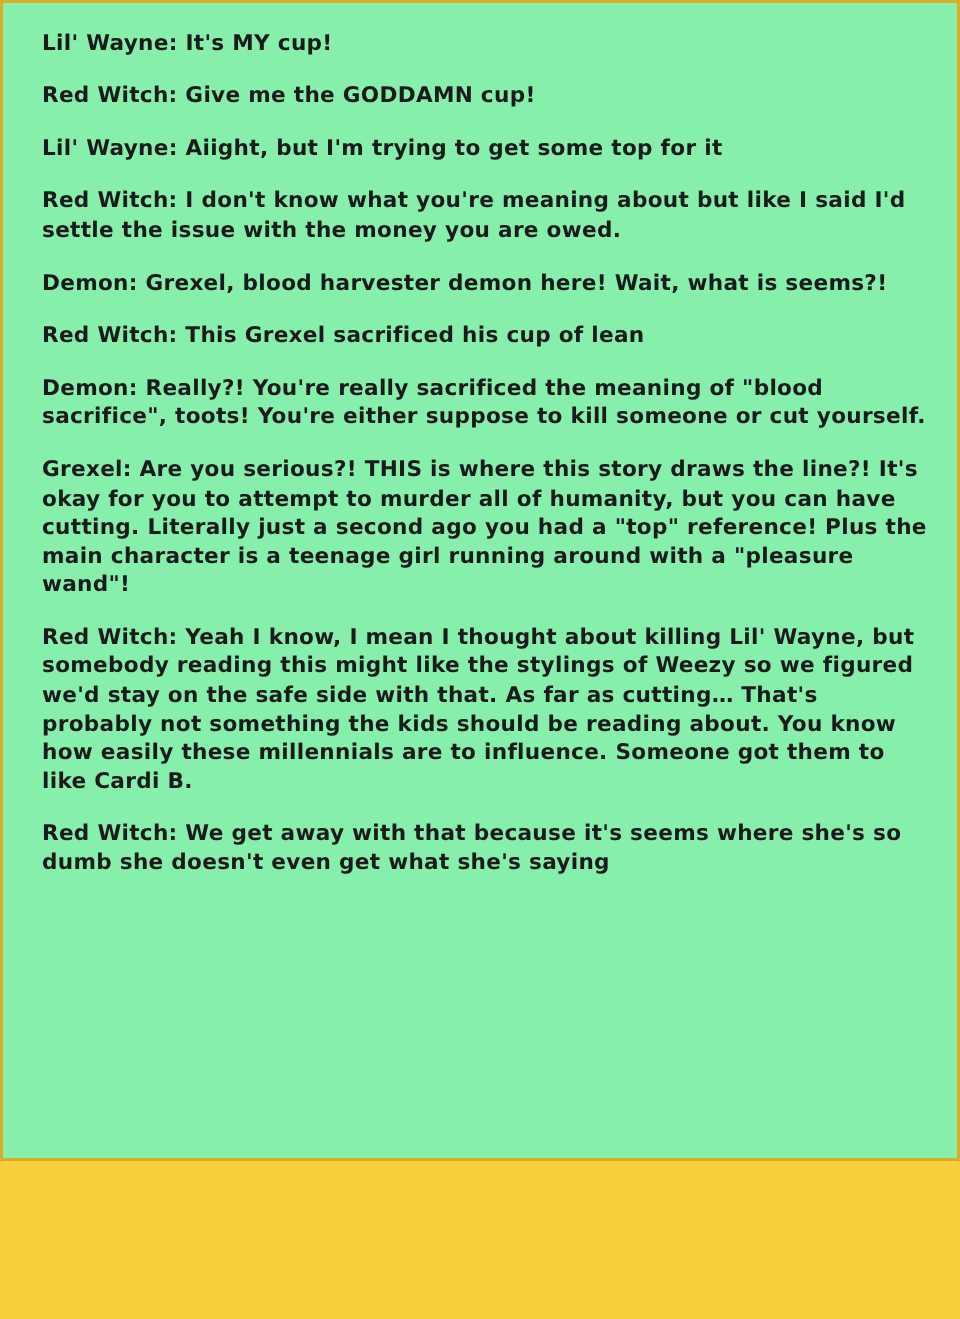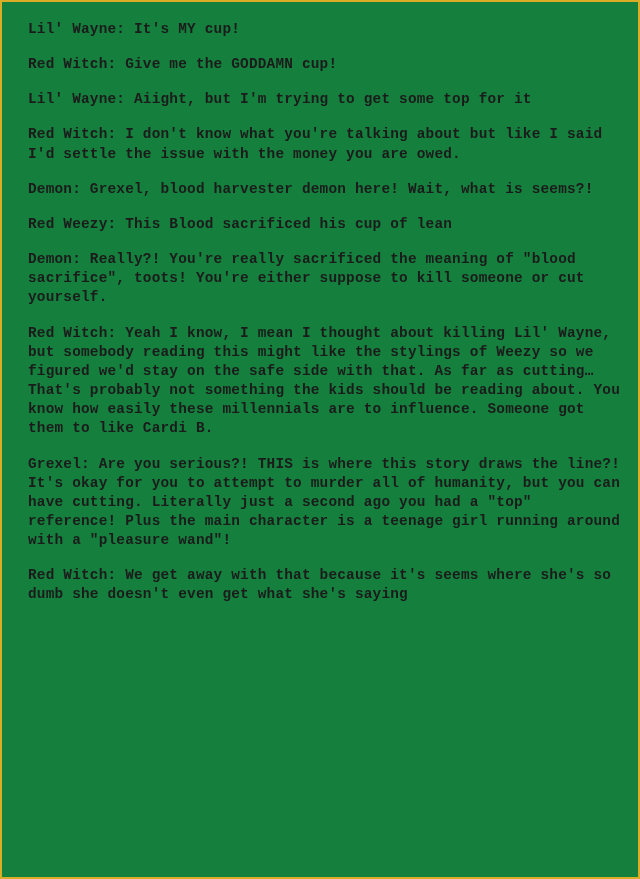--- a/index.html
+++ b/index.html
@@ -9,25 +9,24 @@
   body {
     width: 640px;
     height: 879px;
     background: #f8cf3c;
     font-family: "DejaVu Sans", sans-serif;
     overflow: hidden;
   }
   #page {
     position: relative;
     width: 640px;
-    height: 879px;
-    background: #15803d;
+    height: 774px;
+    background: #86efac;
     box-sizing: border-box;
     border: 2px solid #d9ad25;
-    font-family: Liberation Mono, monospace;
   }
   #script {
     position: absolute;
     left: 0;
     top: 0;
     width: 640px;
     padding: 18px 22px 10px 26px;
     box-sizing: border-box;
   }
   .line {
@@ -45,21 +44,21 @@
   }
 </style>
 </head>
 <body>
 
 <div id="page">
   <div id="script">
     <p class="line">Lil' Wayne: It's MY cup!</p>
     <p class="line">Red Witch: Give me the GODDAMN cup!</p>
     <p class="line">Lil' Wayne: Aiight, but I'm trying to get some top for it</p>
-    <p class="line">Red Witch: I don't know what you're talking about but like I said I'd settle the issue with the money you are owed.</p>
+    <p class="line">Red Witch: I don't know what you're meaning about but like I said I'd settle the issue with the money you are owed.</p>
     <p class="line">Demon: Grexel, blood harvester demon here! Wait, what is seems?!</p>
-    <p class="line">Red Weezy: This Blood sacrificed his cup of lean</p>
+    <p class="line">Red Witch: This Grexel sacrificed his cup of lean</p>
     <p class="line">Demon: Really?! You're really sacrificed the meaning of "blood sacrifice", toots! You're either suppose to kill someone or cut yourself.</p>
+    <p class="line">Grexel: Are you serious?! THIS is where this story draws the line?! It's okay for you to attempt to murder all of humanity, but you can have cutting. Literally just a second ago you had a "top" reference! Plus the main character is a teenage girl running around with a "pleasure wand"!</p>
     <p class="line">Red Witch: Yeah I know, I mean I thought about killing Lil' Wayne, but somebody reading this might like the stylings of Weezy so we figured we'd stay on the safe side with that. As far as cutting… That's probably not something the kids should be reading about. You know how easily these millennials are to influence. Someone got them to like Cardi B.</p>
-    <p class="line">Grexel: Are you serious?! THIS is where this story draws the line?! It's okay for you to attempt to murder all of humanity, but you can have cutting. Literally just a second ago you had a "top" reference! Plus the main character is a teenage girl running around with a "pleasure wand"!</p>
     <p class="line">Red Witch: We get away with that because it's seems where she's so dumb she doesn't even get what she's saying</p>
   </div>
 </div>
 
 </body></html>

